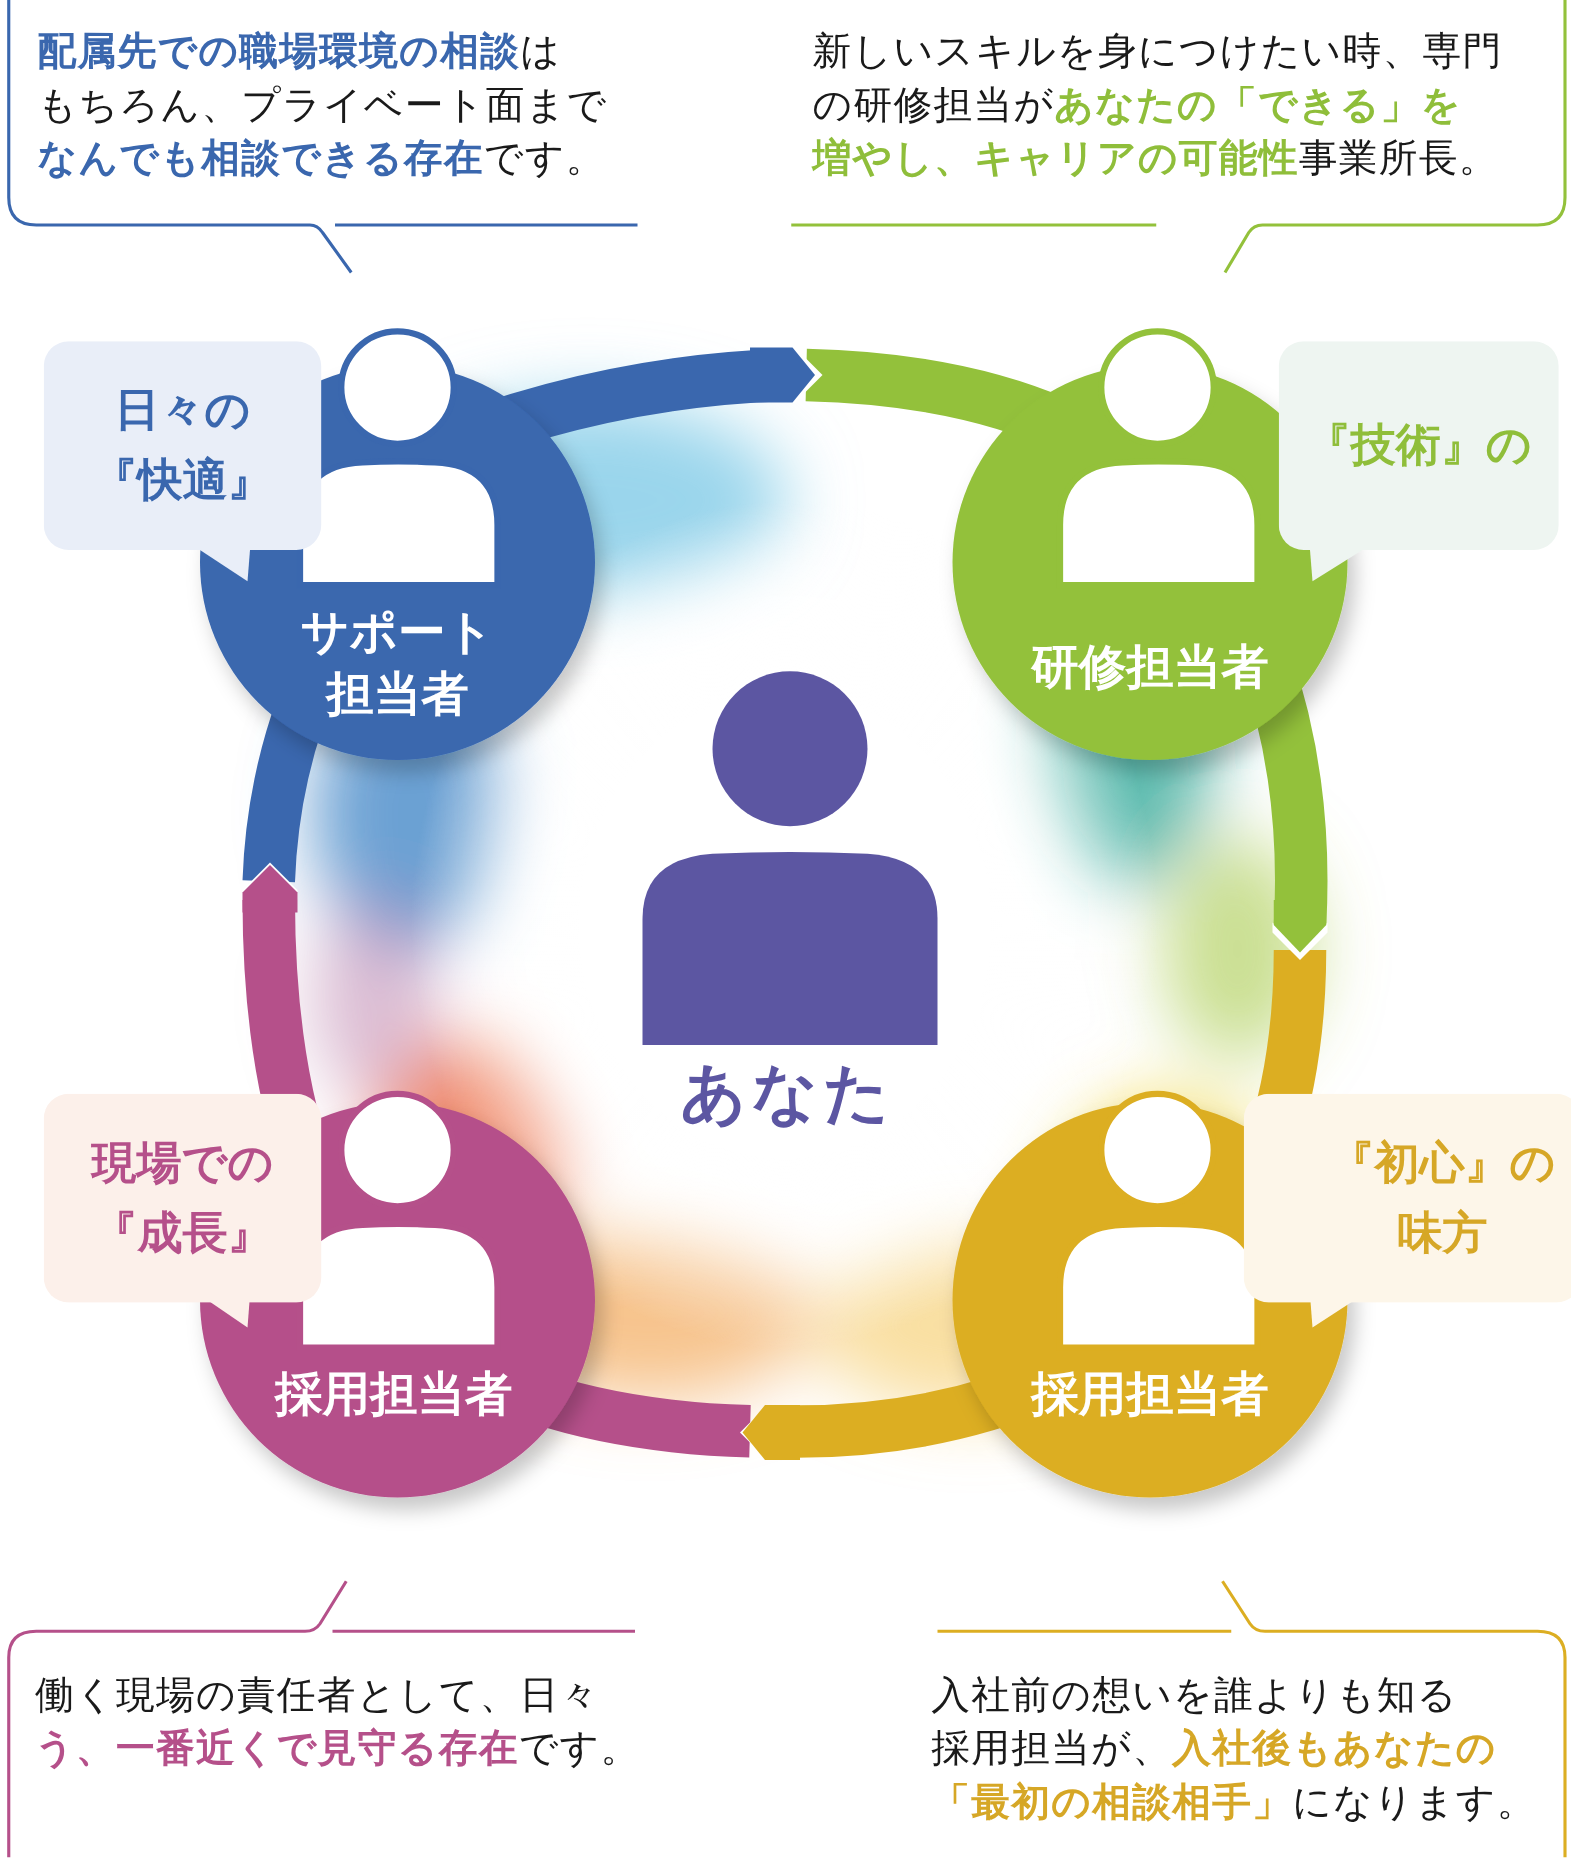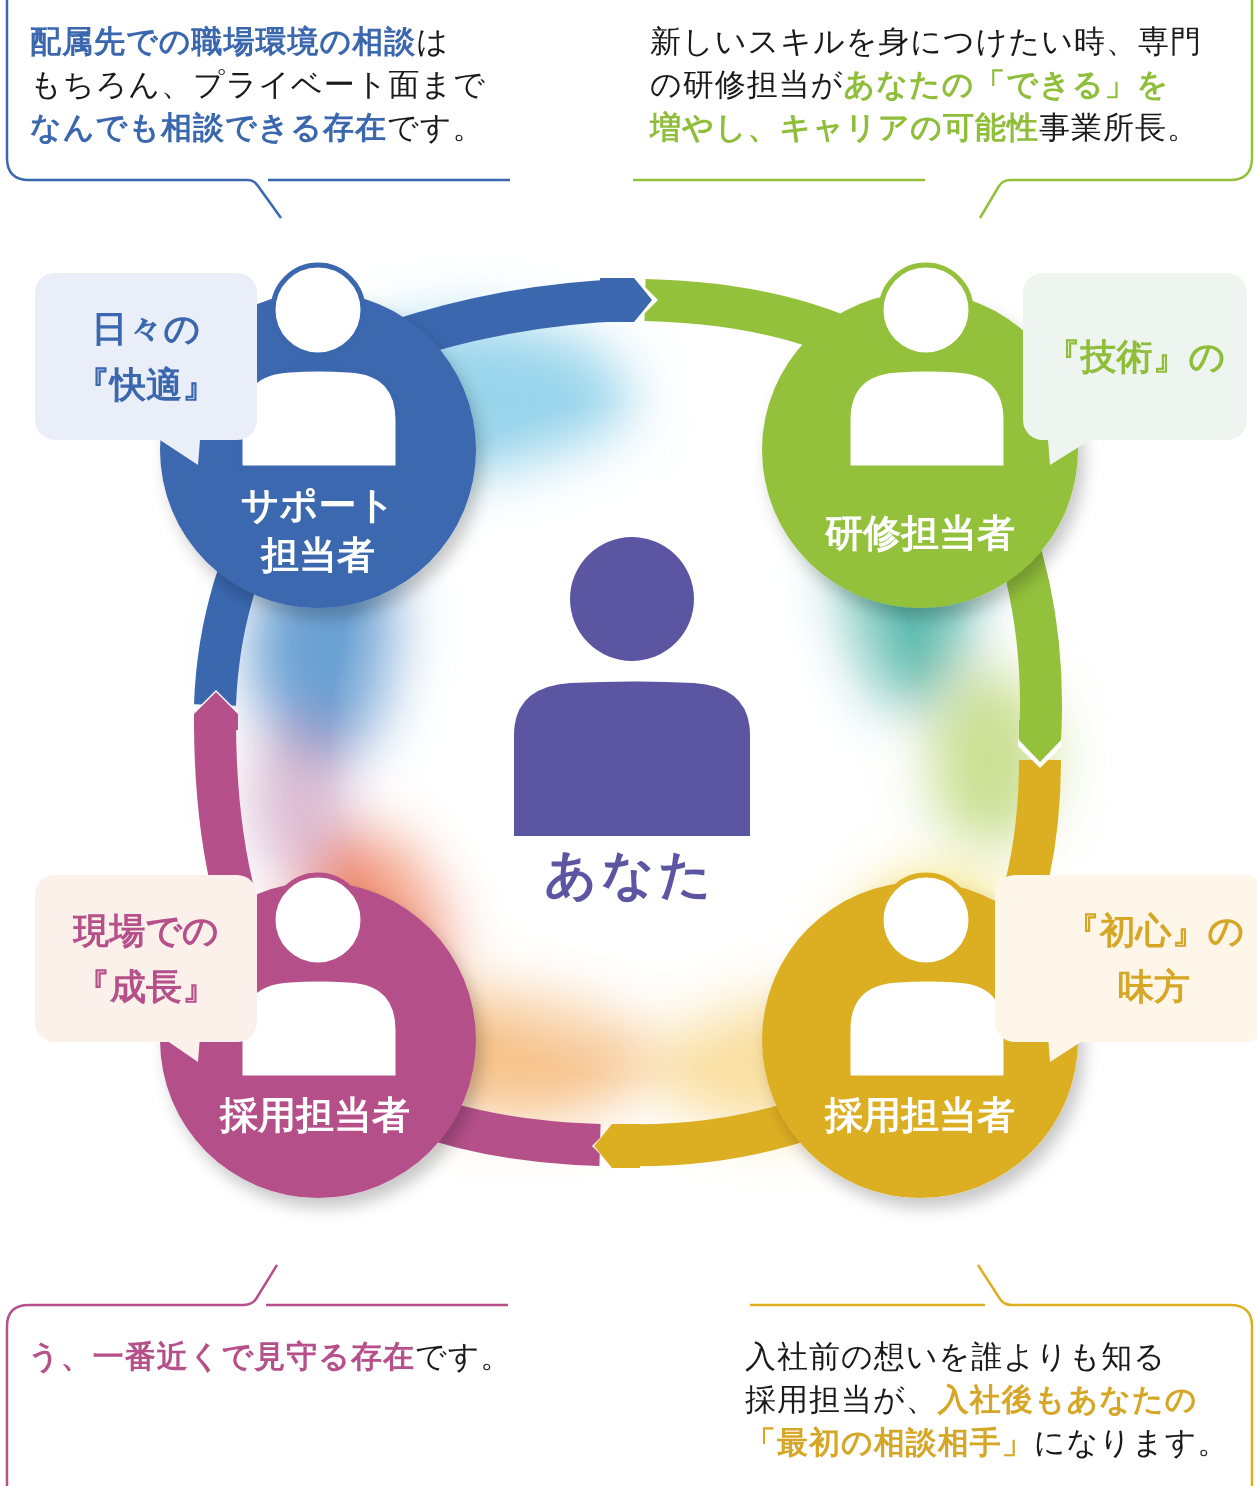--- a/index.html
+++ b/index.html
@@ -139,20 +139,21 @@
   <div><span class="hl">なんでも相談できる存在</span><span>です。</span></div>
 </div>
 
 <div class="callout-text c-green" style="left:650px; top:20px;">
   <div><span>新しいスキルを身につけたい時、専門</span></div>
   <div><span>の研修担当が</span><span class="hl">あなたの「できる」を</span></div>
   <div><span class="hl">増やし、キャリアの可能性</span><span>事業所長。</span></div>
 </div>
 
 <div class="callout-text c-magenta" style="left:28px; top:1335px;">
+  <div><span>働く現場の責任者として、日々</span></div>
   <div><span class="hl">う、一番近くで見守る存在</span><span>です。</span></div>
 </div>
 
 <div class="callout-text c-gold" style="left:745px; top:1335px;">
   <div><span>入社前の想いを誰よりも知る</span></div>
   <div><span>採用担当が、</span><span class="hl">入社後もあなたの</span></div>
   <div><span class="hl">「最初の相談相手」</span><span>になります。</span></div>
 </div>
 
 <div class="tag tag-blue" style="left:35px; top:273px; width:222px; height:167px;">

